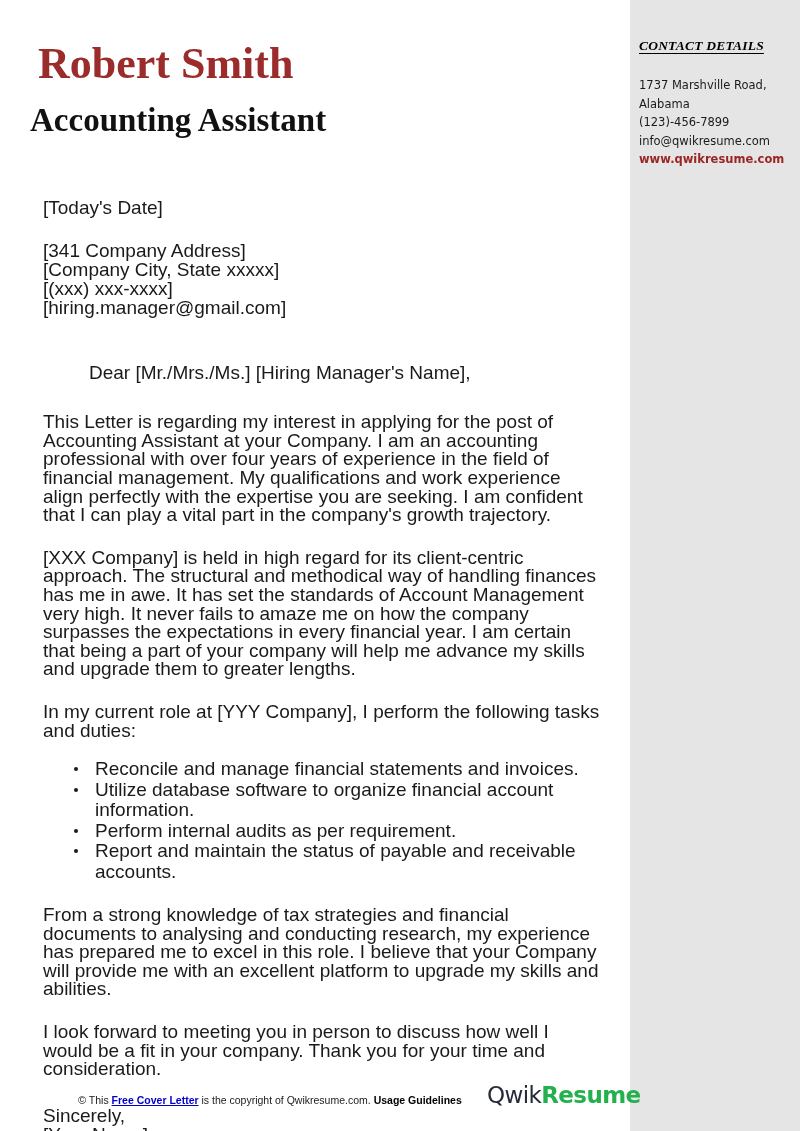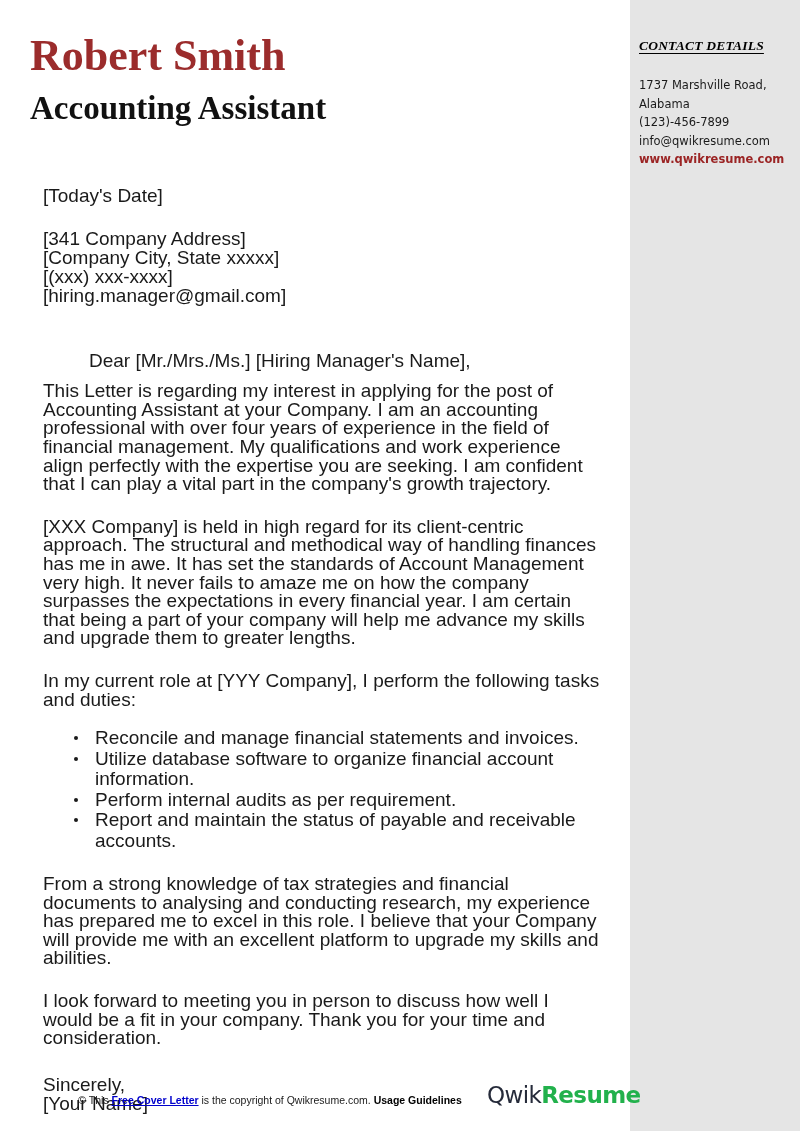--- a/index.html
+++ b/index.html
@@ -62,21 +62,21 @@
   }
   .header-block {
     padding: 30px 0 0 30px;
   }
   .applicant-name {
     font-family: "Liberation Serif", serif;
     font-size: 44px;
     font-weight: bold;
     color: #9b2c2c;
     line-height: 52px;
-    margin: 0;
+    margin: 8px;
   }
   .applicant-title {
     font-family: "Liberation Serif", serif;
     font-size: 33px;
     font-weight: bold;
     color: #111111;
     line-height: 44px;
     margin: 4px 0 0 0;
   }
 
@@ -92,21 +92,21 @@
   }
   .recipient {
     margin-top: 23px;
   }
   .recipient div { line-height: 19px; }
   .salutation {
     margin-top: 47px;
     margin-left: 46px;
   }
   .para {
-    margin-top: 12px;
+    margin-top: 31px;
     text-align: left;
   }
   .para-gap {
     margin-top: 24px;
   }
   ul.duties {
     list-style: none;
     margin: 14px 0 0 0;
     padding: 0;
   }

